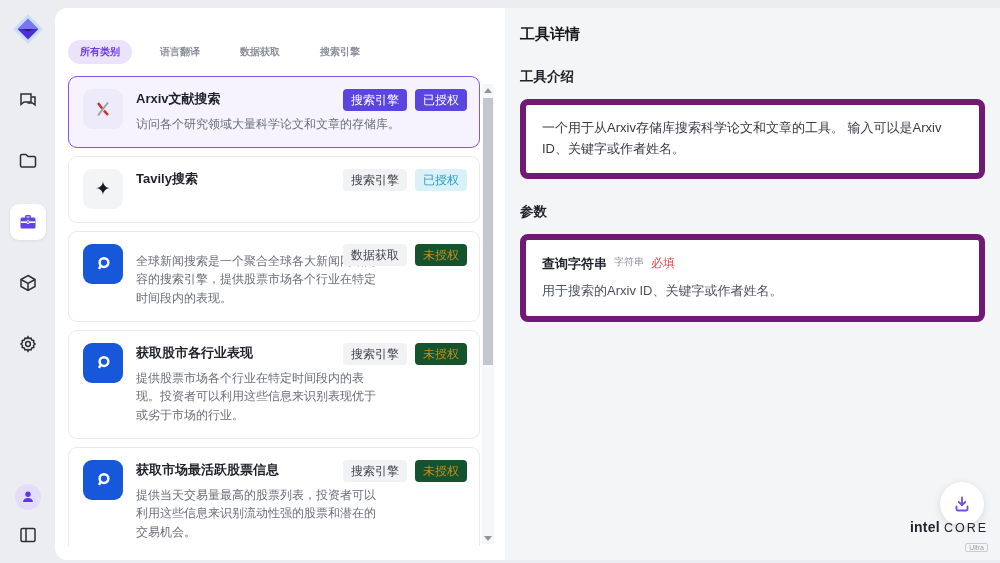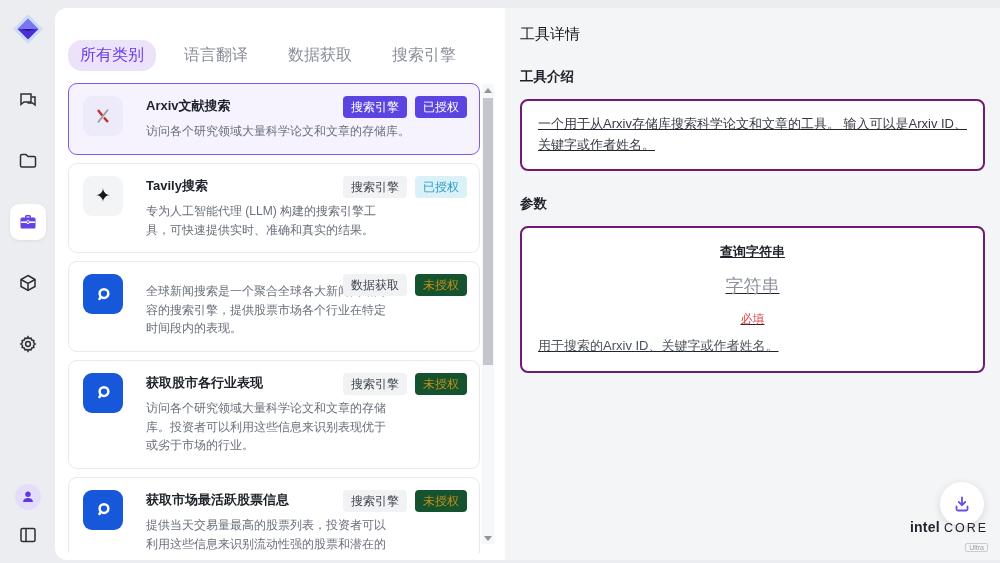--- a/index.html
+++ b/index.html
@@ -29,27 +29,27 @@
   .surface {
     position:absolute; left:55px; top:8px; right:0; bottom:3px;
     background:#ffffff; border-top-left-radius:12px; border-bottom-left-radius:12px;
     overflow:hidden; display:flex;
   }
 
   
   .list-pane { width:450px; position:relative; padding:15px 0 0 13px; }
   .list-title { font-size:15px; font-weight:bold; color:#16191f; }
   .tabs { display:flex; align-items:center; gap:16px; margin-top:17px; }
-  .tab { font-size:16px; color:#8a8f99; padding:5px 12px; border-radius:14px; cursor:pointer; white-space:nowrap; }
+  .tab { font-size:10px; color:#8a8f99; padding:5px 12px; border-radius:14px; cursor:pointer; white-space:nowrap;font-weight:bold; }
   .tab.active { background:#ece3fb; color:#6a3de3; }
 
   .cards { margin-top:12px; width:412px; display:flex; flex-direction:column; gap:8px; height:470px; overflow:hidden; }
   .card {
     position:relative; background:#fff; border:1px solid #e7e9ec; border-radius:9px;
-    padding:12px 28px 13px 14px; display:flex; gap:23px; cursor:pointer; flex-shrink:0;
+    padding:12px 28px 13px 14px; display:flex; gap:13px; cursor:pointer; flex-shrink:0;
   }
   .card.selected { background:#f7f3fe; border:1.5px solid #8257ef; }
   .tool-icon { width:40px; height:40px; border-radius:9px; flex-shrink:0; display:flex; align-items:center; justify-content:center; }
   .icon-arxiv { background:#edeafa; }
   .icon-star  { background:#f3f4f6; font-size:19px; color:#16191f; }
   .icon-blue  { background:#1757d9; }
   .tool-body { padding-top:1px; }
   .tool-name { font-size:13px; font-weight:bold; color:#1d2129; line-height:1.4; }
   .tool-desc { font-size:12px; color:#696f7a; line-height:1.55; margin-top:7px; max-width:250px; }
   .badges { position:absolute; top:12px; right:12px; display:flex; gap:8px; }
@@ -62,28 +62,28 @@
   
   .vscroll { position:absolute; right:11px; top:76px; bottom:16px; width:12px; background:#f6f7f8; }
   .scroll-arrow { position:absolute; left:0; width:12px; height:12px; display:flex; align-items:center; justify-content:center; cursor:pointer; }
   .scroll-arrow.up { top:0; } .scroll-arrow.down { bottom:0; }
   .tri-up { width:0; height:0; border-left:4px solid transparent; border-right:4px solid transparent; border-bottom:5px solid #8f949b; }
   .tri-down { width:0; height:0; border-left:4px solid transparent; border-right:4px solid transparent; border-top:5px solid #8f949b; }
   .scroll-thumb { position:absolute; left:1px; top:14px; width:10px; height:58%; background:#c3c6cb; cursor:grab; }
 
   
   .detail-pane { flex:1; background:#f4f5f7; padding:14px 15px; position:relative; }
-  .detail-title { font-size:15px; font-weight:normal; color:#16191f; margin-top:3px; }
+  .detail-title { font-size:15px; font-weight:bold; color:#16191f; margin-top:3px; }
   .section-h { font-size:13.5px; font-weight:bold; color:#1d2129; margin-top:24px; }
-  .white-box { background:#fff; border:2px solid #701a75; border-radius:8px; margin-top:13px; padding:13px 16px;text-decoration:underline; }
+  .white-box { background:#fff; border:6px solid #701a75; border-radius:8px; margin-top:13px; padding:13px 16px; }
   .intro-text { font-size:13px; color:#363b43; line-height:1.6; }
   .param-box { padding:15px 16px 16px 16px; }
-  .param-head { display:flex; align-items:center; gap:13px;flex-direction:column; }
+  .param-head { display:flex; align-items:flex-start; gap:7px; }
   .param-name { font-size:13px; font-weight:bold; color:#1d2129; }
-  .param-type { font-size:18px; color:#8a8f99; }
+  .param-type { font-size:10px; color:#8a8f99; }
   .param-req  { font-size:12px; color:#e0454a; }
   .param-desc { font-size:13px; color:#4c525b; margin-top:9px; }
 
   
   .fab {
     position:absolute; right:16px; bottom:34px; width:44px; height:44px; border-radius:50%;
     background:#fff; box-shadow:0 2px 8px rgba(0,0,0,.12); display:flex; align-items:center; justify-content:center; cursor:pointer;
   }
   .brand { position:absolute; right:12px; bottom:6px; text-align:right; }
   .brand-line { font-size:14px; color:#21262e; letter-spacing:.2px; }
@@ -182,21 +182,20 @@
         <div class="badges">
           <span class="badge solid">搜索引擎</span>
           <span class="badge solid">已授权</span>
         </div>
       </div>
 
       <div class="card">
         <div class="tool-icon icon-star">✦</div>
         <div class="tool-body">
           <div class="tool-name">Tavily搜索</div>
-          <div class="tool-desc">专为人工智能代理 (LLM) 构建的搜索引擎工具，可快速提供实时、准确和真实的结果。</div>
         </div>
         <div class="badges">
           <span class="badge cat">搜索引擎</span>
           <span class="badge ok">已授权</span>
         </div>
       </div>
 
       <div class="card">
         <div class="tool-icon icon-blue">
           <svg viewBox="0 0 20 20" width="19" height="19" fill="none" stroke="#ffffff" stroke-width="2.6">
@@ -215,21 +214,21 @@
 
       <div class="card">
         <div class="tool-icon icon-blue">
           <svg viewBox="0 0 20 20" width="19" height="19" fill="none" stroke="#ffffff" stroke-width="2.6">
             <circle cx="10.5" cy="9" r="4.6"></circle>
             <line x1="7" y1="12.8" x2="5.2" y2="15.6"></line>
           </svg>
         </div>
         <div class="tool-body">
           <div class="tool-name">获取股市各行业表现</div>
-          <div class="tool-desc">访问各个研究领域大量科学论文和文章的存储库。投资者可以利用这些信息来识别表现优于或劣于市场的行业。</div>
+          <div class="tool-desc">提供股票市场各个行业在特定时间段内的表现。投资者可以利用这些信息来识别表现优于或劣于市场的行业。</div>
         </div>
         <div class="badges">
           <span class="badge cat">搜索引擎</span>
           <span class="badge no">未授权</span>
         </div>
       </div>
 
       <div class="card">
         <div class="tool-icon icon-blue">
           <svg viewBox="0 0 20 20" width="19" height="19" fill="none" stroke="#ffffff" stroke-width="2.6">

